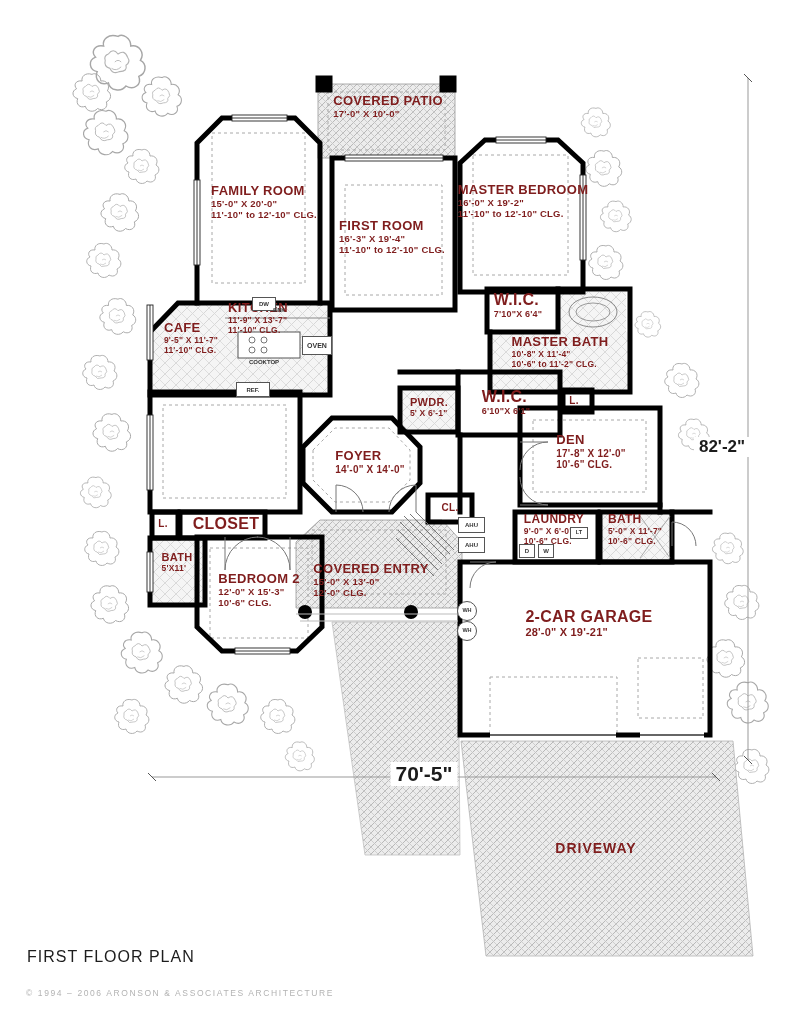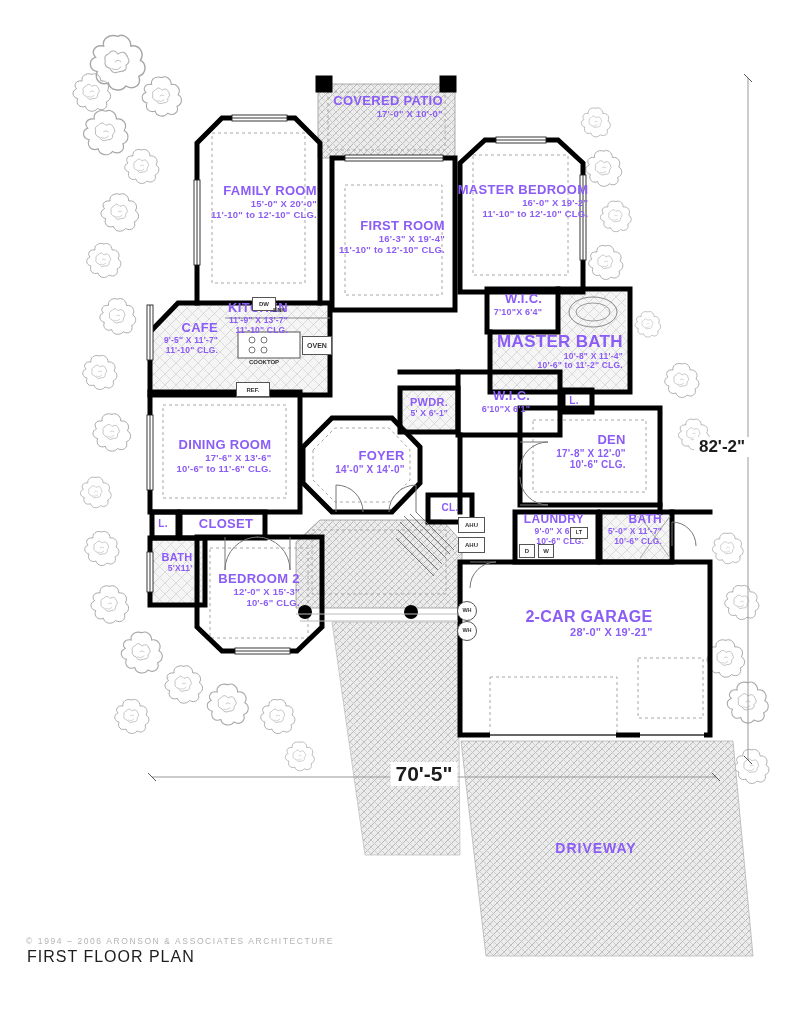--- a/index.html
+++ b/index.html
@@ -1,38 +1,38 @@
 <!DOCTYPE html>
 <html><head>
 <meta charset="utf-8">
 <style>
   html,body{margin:0;padding:0;background:#fff;}
   #canvas{position:relative;width:800px;height:1035px;background:#ffffff;overflow:hidden;
           font-family:"Liberation Sans", sans-serif;color:#151515;}
   svg.plan{position:absolute;left:0;top:0;}
-  .lbl{position:absolute;transform:translate(-50%,-50%);text-align:right;white-space:nowrap;
-       line-height:1.15;color:#8b5cf6;}
+  .lbl{position:absolute;transform:translate(-50%,-50%);text-align:left;white-space:nowrap;
+       line-height:1.15;color:#7f1d1d;}
   .lbl .nm{font-weight:bold;display:block;letter-spacing:.3px;}
   .lbl .sz,.lbl .cl{display:block;font-weight:bold;letter-spacing:.2px;}
   .s13 .nm{font-size:13px;} .s13 .sz,.s13 .cl{font-size:9.5px;}
   .s15 .nm{font-size:13px;} .s15 .sz,.s15 .cl{font-size:10px;}
   .s16 .nm{font-size:16px;} .s16 .sz{font-size:11px;}
-  .s12 .nm{font-size:13px;} .s12 .sz{font-size:9px;}
+  .s12 .nm{font-size:16px;} .s12 .sz{font-size:9px;}
   .s11 .nm{font-size:11px;} .s11 .sz,.s11 .cl{font-size:8.5px;}
   .s10 .nm{font-size:10px;}
   .fx{position:absolute;border:1px solid #555;background:#fff;font-size:6px;font-weight:bold;
       display:flex;align-items:center;justify-content:center;color:#333;line-height:1;}
   .fx.nb{border:none;background:transparent;}
   .fx.rd{border-radius:50%;}
   .dim{position:absolute;transform:translate(-50%,-50%);background:#fff;padding:0 5px;
        font-weight:bold;color:#1c1c1c;}
   #dim-bottom{font-size:21px;}
   #dim-right{font-size:17px;}
   #plan-title{position:absolute;left:27px;top:948px;font-size:16px;letter-spacing:1px;color:#1d1d1d;}
-  #copyright{position:absolute;left:26px;top:936px;font-size:8.5px;letter-spacing:1.6px;color:#b3b3b3;}
+  #copyright{position:absolute;left:26px;top:988px;font-size:8.5px;letter-spacing:1.6px;color:#b3b3b3;}
 </style>
 </head>
 <body>
 
 <div id="canvas">
 
 <svg class="plan" width="800" height="1035" viewBox="0 0 800 1035">
   <defs>
     <pattern id="xh" width="7" height="7" patternUnits="userSpaceOnUse">
       <rect width="7" height="7" fill="#ececec"></rect>
@@ -216,21 +216,21 @@
 <div class="lbl s13" style="left:523px;top:201px">
   <span class="nm">MASTER BEDROOM</span>
   <span class="sz">16'-0" X 19'-2"</span>
   <span class="cl">11'-10" to 12'-10" CLG.</span>
 </div>
 <div class="lbl s12" style="left:518px;top:305px">
   <span class="nm">W.I.C.</span>
   <span class="sz">7'10"X 6'4"</span>
 </div>
 <div class="lbl s11" style="left:560px;top:352px">
-  <span class="nm" style="font-size:17px">MASTER BATH</span>
+  <span class="nm" style="font-size:13px">MASTER BATH</span>
   <span class="sz">10'-8" X 11'-4"</span>
   <span class="cl">10'-6" to 11'-2" CLG.</span>
 </div>
 <div class="lbl s11" style="left:191px;top:338px">
   <span class="nm" style="font-size:13px">CAFE</span>
   <span class="sz">9'-5" X 11'-7"</span>
   <span class="cl">11'-10" CLG.</span>
 </div>
 <div class="lbl s11" style="left:258px;top:318px">
   <span class="nm" style="font-size:13px">KITCHEN</span>
@@ -241,25 +241,20 @@
   <span class="nm">PWDR.</span>
   <span class="sz">5' X 6'-1"</span>
 </div>
 <div class="lbl s12" style="left:506px;top:402px">
   <span class="nm">W.I.C.</span>
   <span class="sz">6'10"X 6'1"</span>
 </div>
 <div class="lbl s10" style="left:574px;top:401px">
   <span class="nm">L.</span>
 </div>
-<div class="lbl s13" style="left:224px;top:456px">
-  <span class="nm">DINING ROOM</span>
-  <span class="sz">17'-6" X 13'-6"</span>
-  <span class="cl">10'-6" to 11'-6" CLG.</span>
-</div>
 <div class="lbl s15" style="left:370px;top:462px">
   <span class="nm">FOYER</span>
   <span class="sz">14'-0" X 14'-0"</span>
 </div>
 <div class="lbl s15" style="left:591px;top:452px">
   <span class="nm">DEN</span>
   <span class="sz" style="font-size:10px">17'-8" X 12'-0"</span>
   <span class="cl" style="font-size:10px">10'-6" CLG.</span>
 </div>
 <div class="lbl s10" style="left:450px;top:508px">
@@ -283,20 +278,25 @@
 <div class="lbl s11" style="left:635px;top:530px">
   <span class="nm" style="font-size:12px">BATH</span>
   <span class="sz">5'-0" X 11'-7"</span>
   <span class="cl">10'-6" CLG.</span>
 </div>
 <div class="lbl s13" style="left:259px;top:590px">
   <span class="nm">BEDROOM 2</span>
   <span class="sz">12'-0" X 15'-3"</span>
   <span class="cl">10'-6" CLG.</span>
 </div>
+<div class="lbl s13" style="left:371px;top:580px">
+  <span class="nm">COVERED ENTRY</span>
+  <span class="sz">15'-0" X 13'-0"</span>
+  <span class="cl">12'-0" CLG.</span>
+</div>
 <div class="lbl s16" style="left:589px;top:624px">
   <span class="nm">2-CAR GARAGE</span>
   <span class="sz">28'-0" X 19'-21"</span>
 </div>
 <div class="lbl s13" style="left:596px;top:848px">
   <span class="nm" style="font-weight:bold;letter-spacing:1px;font-size:14px">DRIVEWAY</span>
 </div>
 
 <div class="fx" style="left:252px;top:297px;width:22px;height:12px">
       <span>DW</span>

